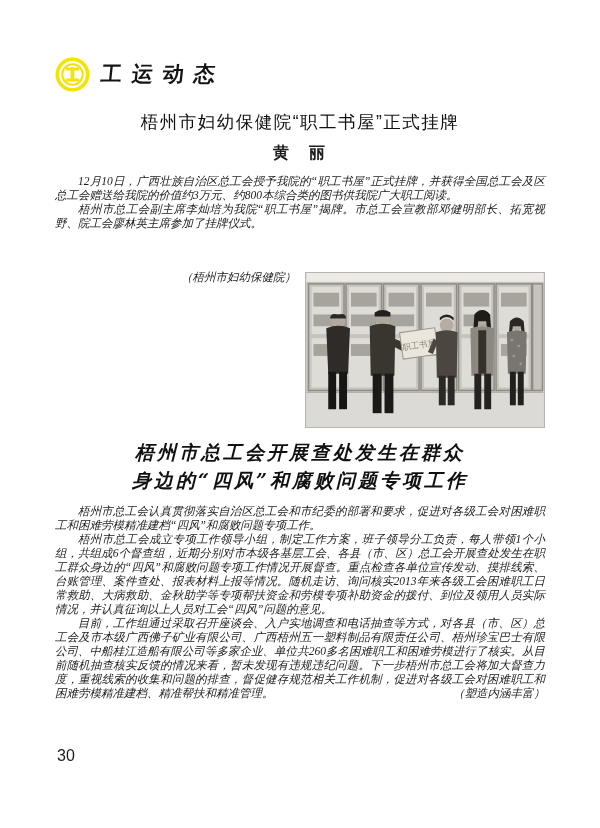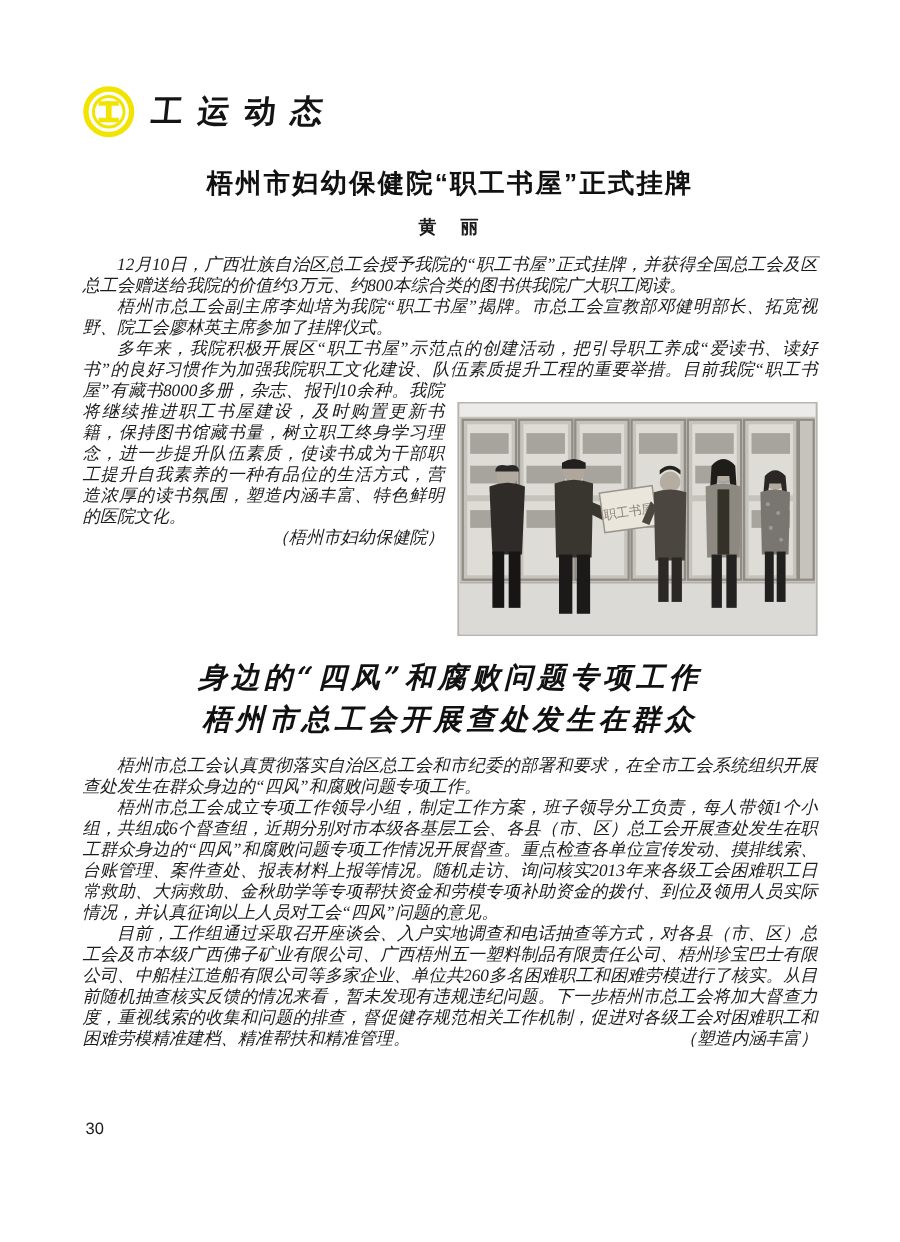--- a/index.html
+++ b/index.html
@@ -17,43 +17,43 @@
   .header-title {
     font-family:"DejaVu Serif", serif;
     font-weight:bold; font-size:21px; letter-spacing:10px;
     transform:skewX(-6deg); color:#141414; white-space:nowrap;
   }
 
   
   .article1 { position:absolute; left:55px; top:110px; width:490px; }
   .a1-title {
     text-align:center; font-family:"Liberation Sans", sans-serif;
-    font-weight:bold; font-size:17.5px; letter-spacing:1.5px; color:#111;
+    font-weight:normal; font-size:17.5px; letter-spacing:1.5px; color:#111;
   }
-  .a-author { text-align:center; font-weight:bold; font-size:12px; letter-spacing:2px; margin-top:9px; }
+  .a-author { text-align:center; font-weight:bold; font-size:16px; letter-spacing:2px; margin-top:9px; }
   .a-body { margin-top:10px; font-size:11.5px; line-height:14px; text-align:justify; font-weight:500; }
   .a-body p { margin:0; text-indent:2em;font-style:italic; }
   .float-spacer { float:right; width:0; height:96px; }
   .photo {
     float:right; clear:right; width:240px; height:156px;
     margin:2px 0 3px 9px; padding:0; border:1px solid #b7b4af; box-sizing:border-box;
     background:#d6d4d0;
   }
   .photo svg { display:block; width:100%; height:100%; }
   .attr { float:right; text-indent:0; }
 
   
   .article2 { position:absolute; left:55px; top:438px; width:490px; }
   .a2-title {
     text-align:center; font-family:"DejaVu Serif", serif; font-style:italic;
     font-weight:bold; font-size:19px; letter-spacing:3px; line-height:28px; color:#111;
   }
   .article2 .a-author { letter-spacing:1px; }
 
-  .page-number { position:absolute; left:57px; top:747px; font-size:11px; font-family:"Liberation Sans", sans-serif; }
+  .page-number { position:absolute; left:57px; top:747px; font-size:16px; font-family:"Liberation Sans", sans-serif; }
 </style>
 </head>
 <body>
 
 <div class="page">
 
   <div class="header">
     <span class="logo">
       <svg viewBox="0 0 35 35" xmlns="http://www.w3.org/2000/svg">
         <circle cx="17.5" cy="17.5" r="15.2" fill="none" stroke="#f2e400" stroke-width="3.6"></circle>
@@ -167,31 +167,30 @@
               <circle cx="210" cy="84" r="1.4"></circle>
                 <circle cx="217" cy="92" r="1.4"></circle>
             </g>
             <rect x="206" y="100" width="6" height="34" fill="#21201e"></rect>
             <rect x="214" y="100" width="6" height="34" fill="#21201e"></rect>
           </g>
         </svg>
       </figure>
       <p>12月10日，广西壮族自治区总工会授予我院的“职工书屋”正式挂牌，并获得全国总工会及区总工会赠送给我院的价值约3万元、约800本综合类的图书供我院广大职工阅读。</p>
       <p>梧州市总工会副主席李灿培为我院“职工书屋”揭牌。市总工会宣教部邓健明部长、拓宽视野、院工会廖林英主席参加了挂牌仪式。</p>
-      <p>多年来，我院积极开展区“职工书屋”示范点的创建活动，把引导职工养成“爱读书、读好书”的良好习惯作为加强我院职工文化建设、队伍素质提升工程的重要举措。目前我院“职工书屋”有藏书8000多册，杂志、报刊10余种。我院将继续推进职工书屋建设，及时购置更新书籍，保持图书馆藏书量，树立职工终身学习理念，进一步提升队伍素质，使读书成为干部职工提升自我素养的一种有品位的生活方式，营造浓厚的读书氛围，塑造内涵丰富、特色鲜明的医院文化。</p>
       <p><span class="attr">（梧州市妇幼保健院）</span></p>
     </div>
   </div>
 
   <div class="article2">
     <div class="a2-title">
+      <div>梧州市总工会开展查处发生在群众</div>
       <div>身边的“四风”和腐败问题专项工作</div>
-      <div>梧州市总工会开展查处发生在群众</div>
     </div>
     <div class="a-body">
-      <p>梧州市总工会认真贯彻落实自治区总工会和市纪委的部署和要求，在全市工会系统组织开展查处发生在群众身边的“四风”和腐败问题专项工作。</p>
+      <p>梧州市总工会认真贯彻落实自治区总工会和市纪委的部署和要求，促进对各级工会对困难职工和困难劳模精准建档“四风”和腐败问题专项工作。</p>
       <p>梧州市总工会成立专项工作领导小组，制定工作方案，班子领导分工负责，每人带领1个小组，共组成6个督查组，近期分别对市本级各基层工会、各县（市、区）总工会开展查处发生在职工群众身边的“四风”和腐败问题专项工作情况开展督查。重点检查各单位宣传发动、摸排线索、台账管理、案件查处、报表材料上报等情况。随机走访、询问核实2013年来各级工会困难职工日常救助、大病救助、金秋助学等专项帮扶资金和劳模专项补助资金的拨付、到位及领用人员实际情况，并认真征询以上人员对工会“四风”问题的意见。</p>
       <p><span>目前，工作组通过采取召开座谈会、入户实地调查和电话抽查等方式，对各县（市、区）总工会及市本级广西佛子矿业有限公司、广西梧州五一塑料制品有限责任公司、梧州珍宝巴士有限公司、中船桂江造船有限公司等多家企业、单位共260多名困难职工和困难劳模进行了核实。从目前随机抽查核实反馈的情况来看，暂未发现有违规违纪问题。下一步梧州市总工会将加大督查力度，重视线索的收集和问题的排查，督促健存规范相关工作机制，促进对各级工会对困难职工和困难劳模精准建档、精准帮扶和精准管理。</span><span class="attr">（塑造内涵丰富）</span></p>
     </div>
   </div>
 
   <div class="page-number">30</div>
 </div>
 
 </body></html>

